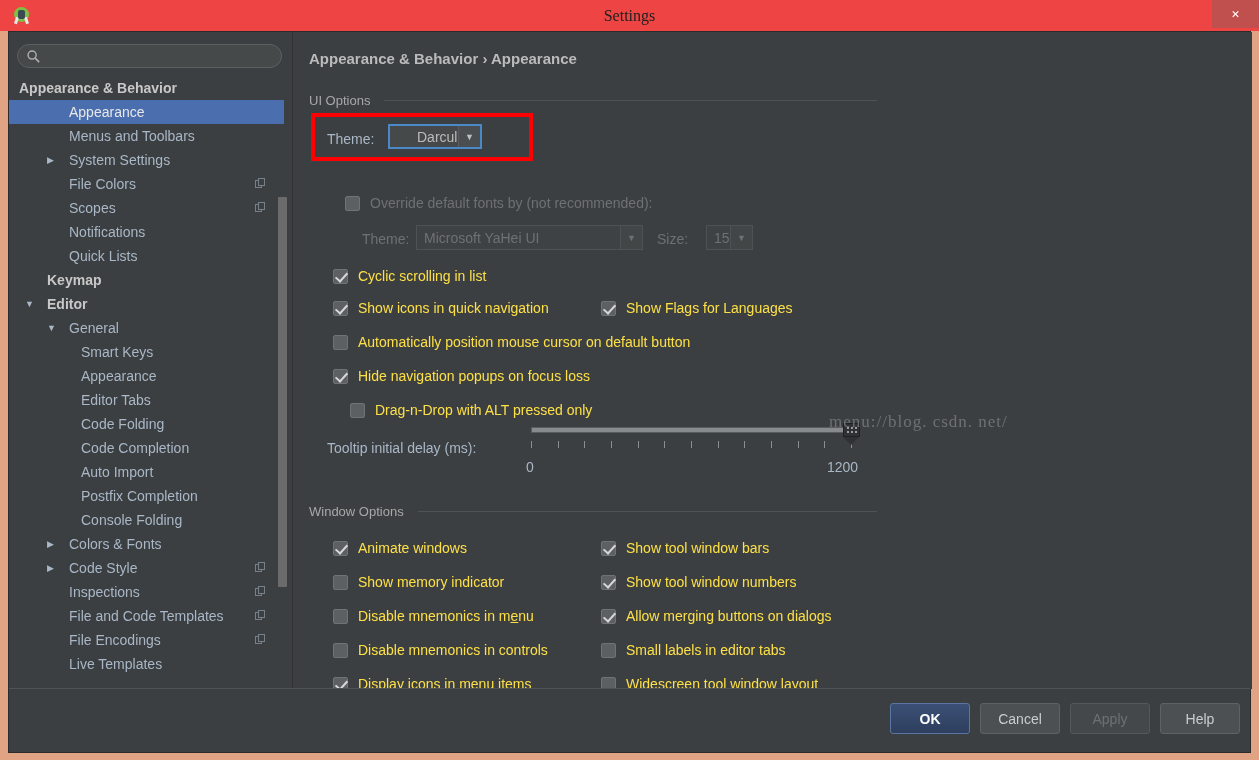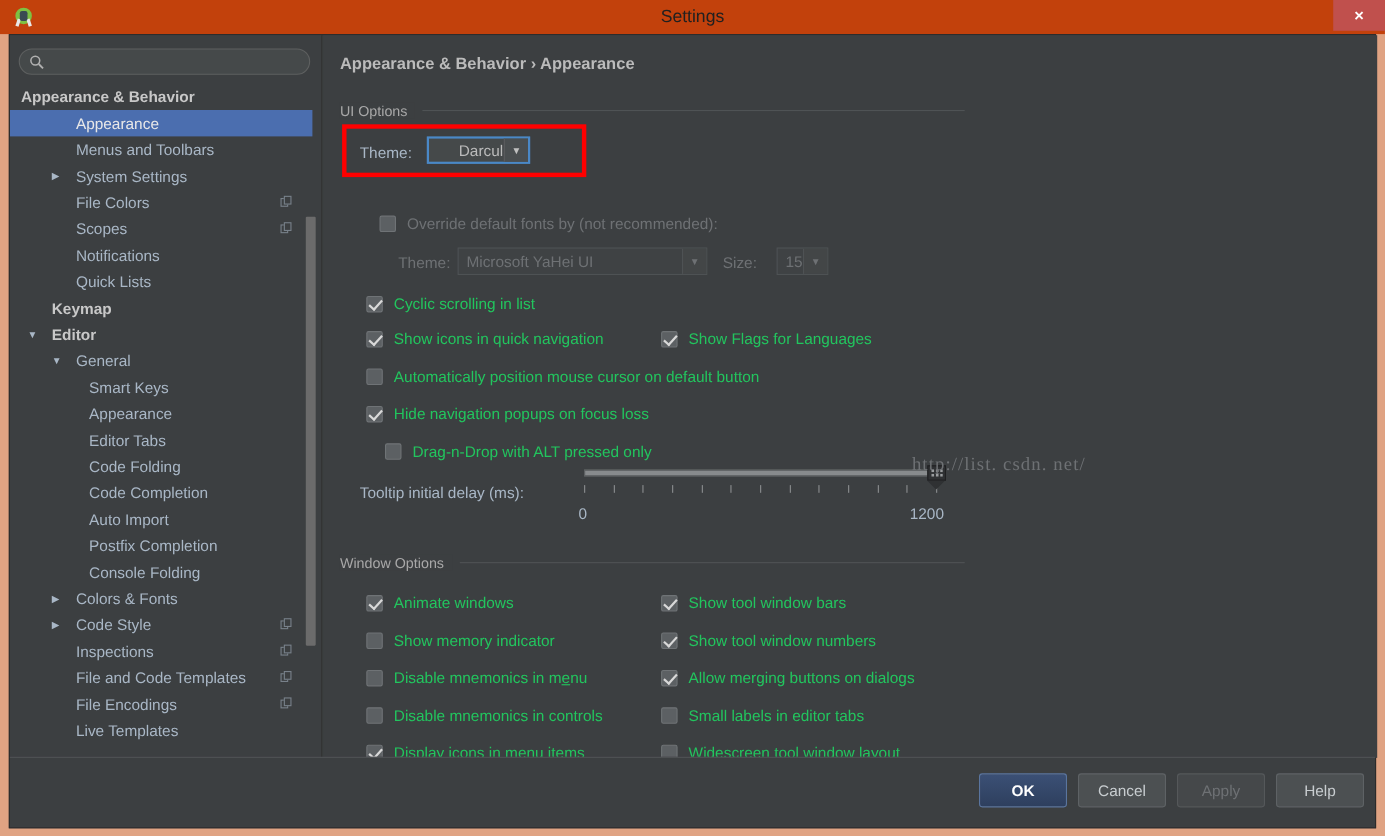--- a/index.html
+++ b/index.html
@@ -13,21 +13,22 @@
 
   
   .window {
     position: absolute; left: 0; top: 0;
     width: 1259px; height: 760px;
     background: #e0a383;
   }
   .titlebar {
     position: absolute; left: 0; top: 0;
     width: 1259px; height: 31px;
-    background: #c2410c;
+    background: #ef4444;
+    font-family: Liberation Serif, serif;
   }
   .app-icon {
     position: absolute; left: 11px; top: 5px;
     width: 21px; height: 21px;
   }
   .app-icon .circle {
     position: absolute; left: 3px; top: 2px;
     width: 15px; height: 15px; border-radius: 50%;
     background: #7ec142;
   }
@@ -203,21 +204,21 @@
   }
   .cb.checked::after {
     content: "";
     position: absolute; left: 4px; top: 0px;
     width: 5px; height: 10px;
     border: solid #d8d8d8;
     border-width: 0 2px 2px 0;
     transform: rotate(42deg);
   }
   .cb-label {
-    margin-left: 10px; font-size: 14px; color: #22c55e;
+    margin-left: 10px; font-size: 14px; color: #fde047;
     white-space: nowrap; cursor: default;
   }
   .cb-label u { text-decoration: underline; }
 
   
   .slider-label { position: absolute; font-size: 14px; color: #a9b7c6; }
   .slider-wrap { position: absolute; }
   .slider-track {
     position: absolute; left: 0; top: 0;
     width: 320px; height: 6px;
@@ -554,21 +555,21 @@
           <div class="cb-row" style="left: 307px; top: 610px;">
             <div class="cb"></div>
             <div class="cb-label">Small labels in editor tabs</div>
           </div>
           <div class="cb-row" style="left: 307px; top: 644px;">
             <div class="cb"></div>
             <div class="cb-label">Widescreen tool window layout</div>
           </div>
         </div>
 
-      <div class="watermark">http://list. csdn. net/</div>
+      <div class="watermark">menu://blog. csdn. net/</div>
     </div>
 
     <div class="footer">
       <div id="footer-buttons">
           <div class="btn default" style="left: 881px; width: 80px;">OK</div>
           <div class="btn" style="left: 971px; width: 80px;">Cancel</div>
           <div class="btn disabled" style="left: 1061px; width: 80px;">Apply</div>
           <div class="btn" style="left: 1151px; width: 80px;">Help</div>
         </div>
     </div>

